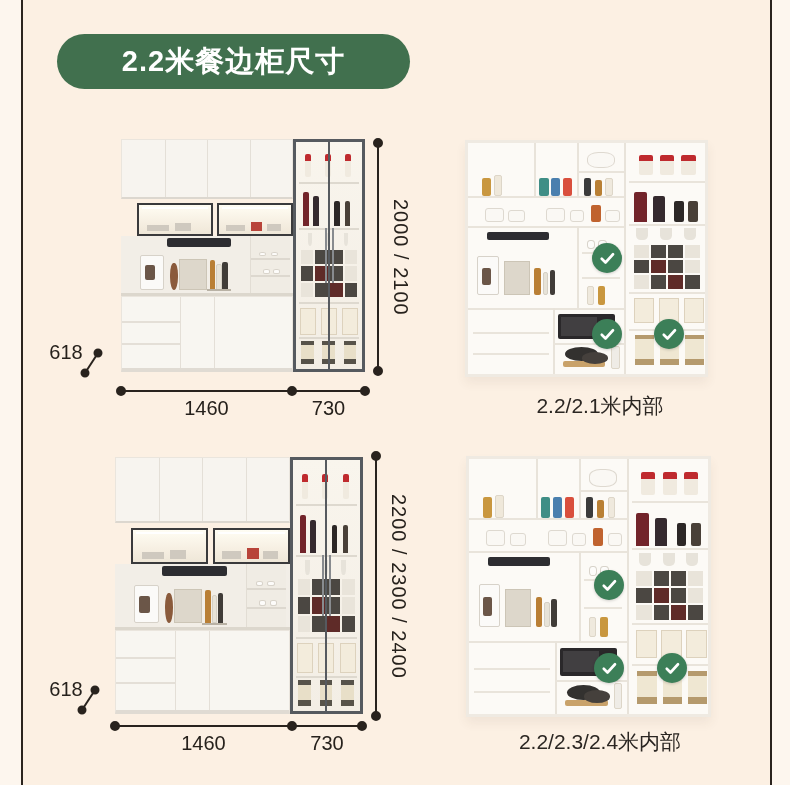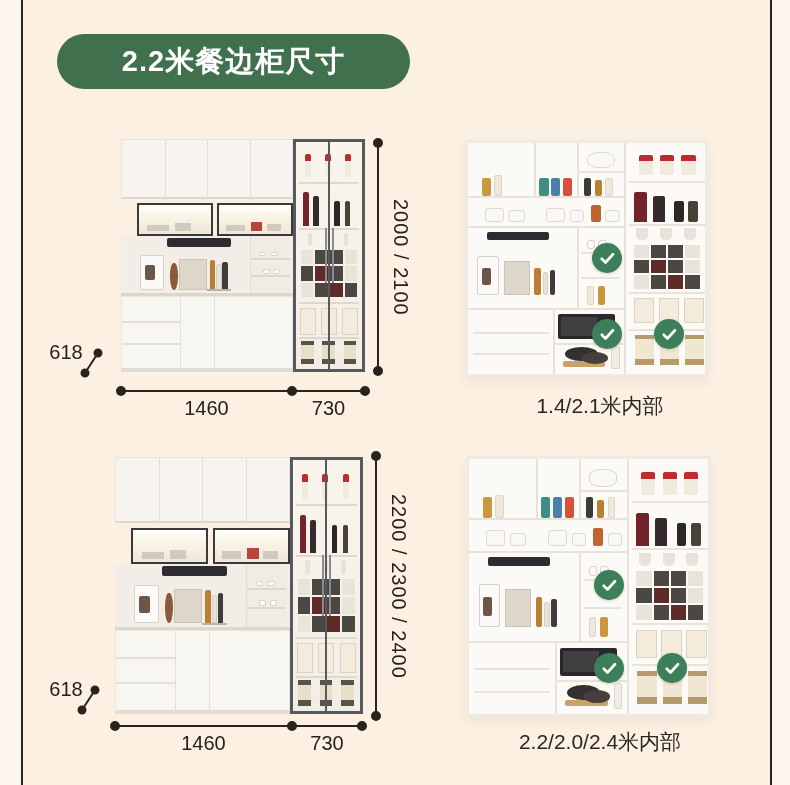--- a/index.html
+++ b/index.html
@@ -540,14 +540,14 @@
 <div class="vlabel" style="left:386px;top:143px;height:228px;">2000 / 2100</div>
 <div class="dim center" style="left:46px;top:341px;width:40px;">618</div>
 <div class="dim center" style="left:121px;top:397px;width:171px;">1460</div>
 <div class="dim center" style="left:292px;top:397px;width:73px;">730</div>
 
 <div class="vlabel" style="left:384px;top:456px;height:260px;">2200 / 2300 / 2400</div>
 <div class="dim center" style="left:46px;top:678px;width:40px;">618</div>
 <div class="dim center" style="left:115px;top:732px;width:177px;">1460</div>
 <div class="dim center" style="left:292px;top:732px;width:70px;">730</div>
 
-<div class="caption" style="left:455px;width:290px;top:392px;">1.4/2.1米内部</div>
-<div class="caption" style="left:455px;width:290px;top:728px;">2.2/2.0/2.4米内部</div>
+<div class="caption" style="left:455px;width:290px;top:392px;">2.2/2.1米内部</div>
+<div class="caption" style="left:455px;width:290px;top:728px;">2.2/2.3/2.4米内部</div>
 
 </body></html>

